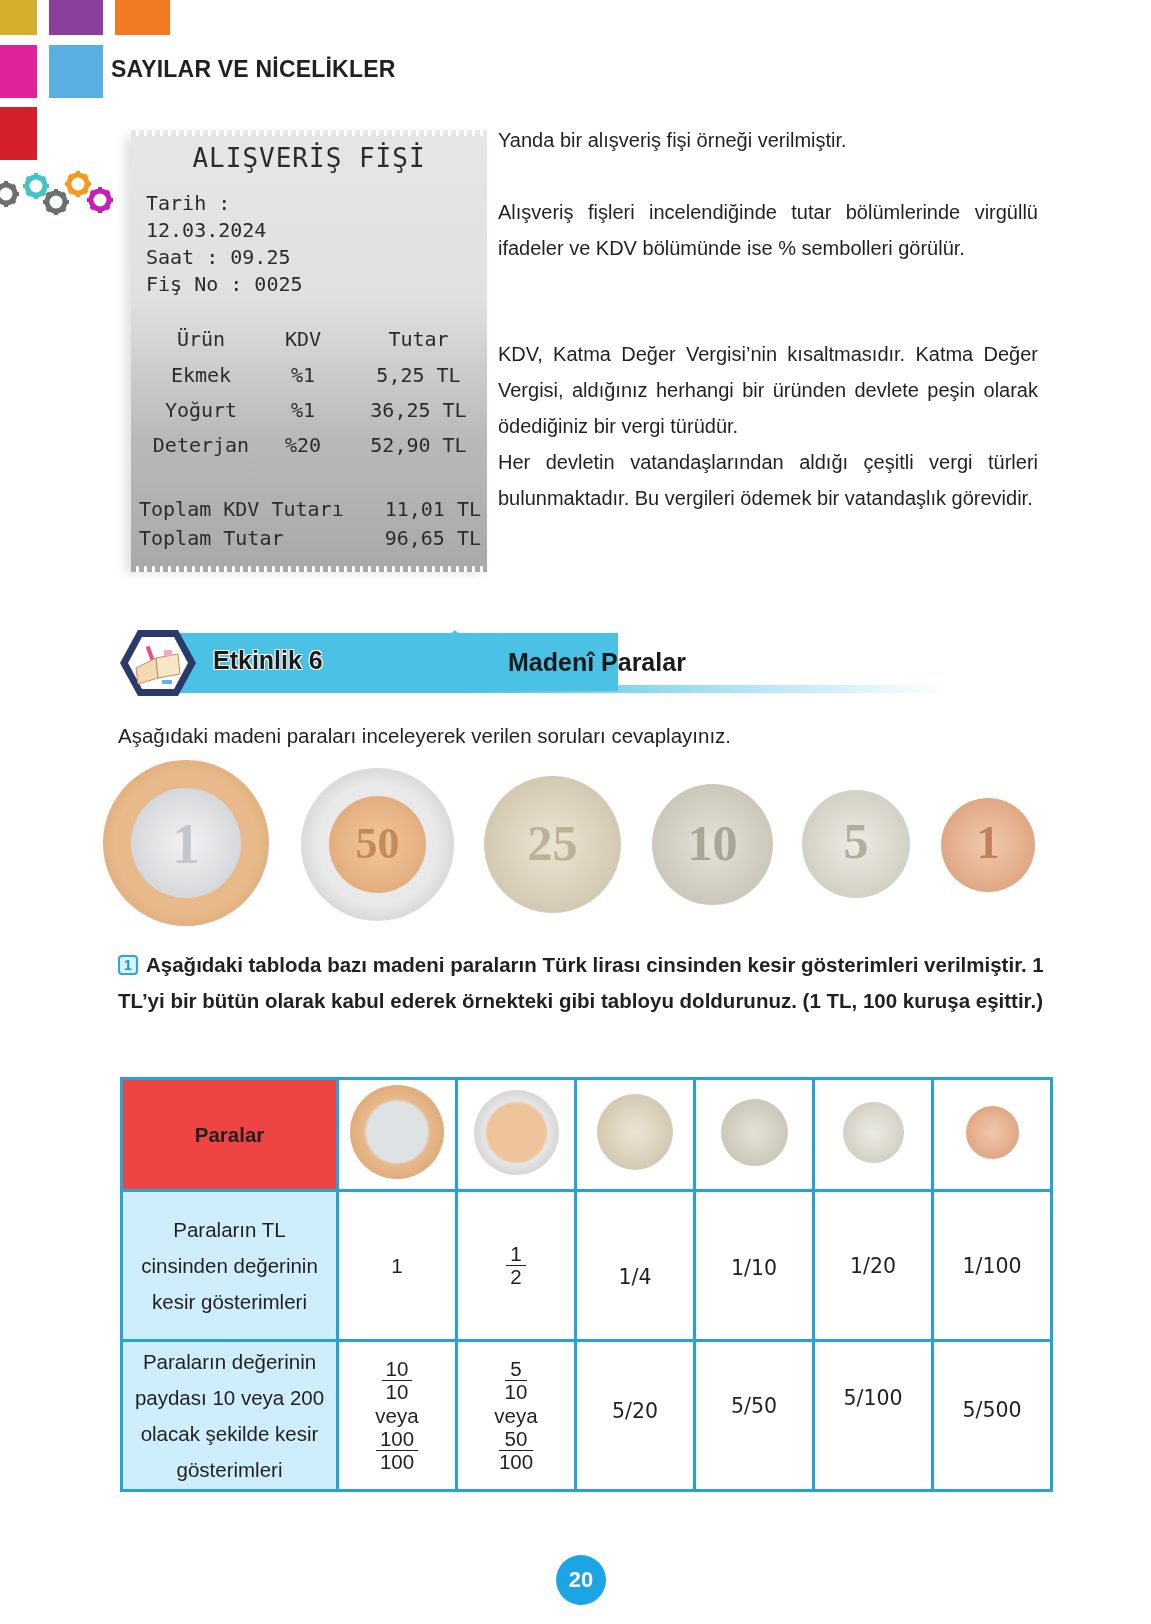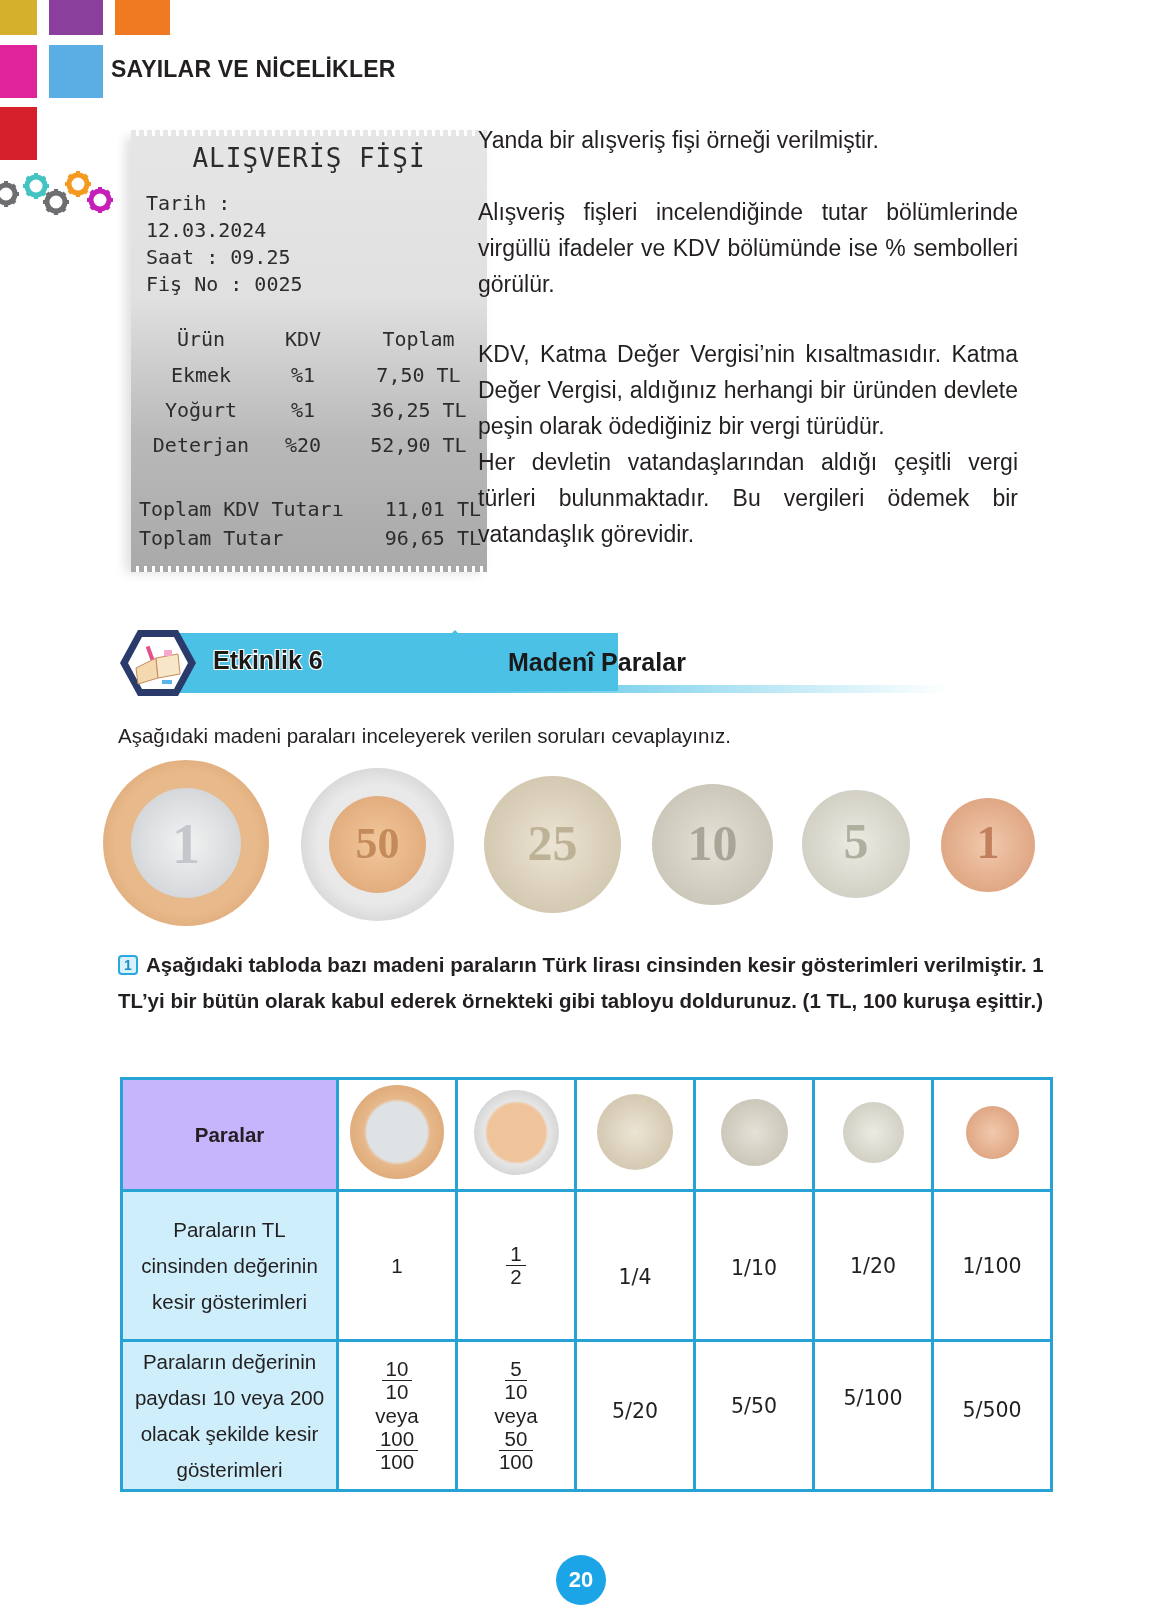--- a/index.html
+++ b/index.html
@@ -25,21 +25,21 @@
   .rc-row { position: absolute; left: 0; width: 412px; font-size: 20px; height: 30px; }
   .rc-row span { position: absolute; top: 0; text-align: center; }
   .c1 { left: 5px; width: 130px; }
   .c2 { left: 132px; width: 80px; }
   .c3 { left: 225px; width: 125px; }
   .rc-total { position: absolute; left: 8px; width: 342px; font-size: 20px; }
   .rc-total .lbl { position: absolute; left: 0; text-align: right; }
   .rc-total .val { position: absolute; right: 0; }
 
   
-  .para { position: absolute; left: 478px; width: 540px; font-size: 23px; line-height: 36px; color: #231f20; text-align: justify; }
+  .para { position: absolute; left: 498px; width: 540px; font-size: 20px; line-height: 36px; color: #231f20; text-align: justify; }
 
   
   .banner { position: absolute; left: 118px; top: 628px; width: 840px; height: 70px; }
   .banner-bar { position: absolute; left: 30px; top: 5px; width: 470px; height: 58px;
     background: #4cc1e6; }
   .banner-line { position: absolute; left: 30px; top: 57px; width: 800px; height: 8px;
     background: linear-gradient(90deg, #4cc1e6 0%, #4cc1e6 40%, rgba(76,193,230,0) 100%); }
   .banner-hex { position: absolute; left: 0; top: 0; width: 80px; height: 70px; }
   .banner-label { position: absolute; left: 95px; top: 18px; font-size: 25px; font-weight: bold; color: #1a1a1a;
     text-shadow: 1px 1px 0 #fff, -1px -1px 0 #fff, 1px -1px 0 #fff, -1px 1px 0 #fff; }
@@ -53,21 +53,21 @@
   .coin .inner { position: absolute; border-radius: 50%; }
   .coin .num { position: absolute; left: 0; right: 0; text-align: center; font-family: "Liberation Serif", serif; font-weight: bold; }
 
   .question { position: absolute; left: 118px; top: 947px; width: 930px; font-size: 20.5px; font-weight: bold; line-height: 36px; color: #231f20; }
   .q-badge { display: inline-block; width: 20px; height: 20px; border: 2px solid #29a8e0; border-radius: 4px;
     background: #d9f1fb; color: #1b8fc7; font-size: 14px; line-height: 16px; text-align: center; vertical-align: 2px; margin-right: 8px; }
 
   
   .tbl { position: absolute; left: 120px; top: 1077px; border-collapse: collapse; }
   .tbl td { border: 3px solid #26a3d4; text-align: center; vertical-align: middle; font-size: 20.5px; color: #231f20; }
-  .tbl td.hdr { background: #c4b5fd; }
+  .tbl td.hdr { background: #ef4444; }
   .tbl td.rowhdr { background: #cdeefa; line-height: 36px; padding: 0 6px; }
   .frac { display: inline-block; text-align: center; line-height: 22px; }
   .frac .n { display: block; border-bottom: 1.5px solid #231f20; padding: 0 4px; }
   .frac .d { display: block; }
   .ans { color: #e0212b; font-family: "DejaVu Sans", sans-serif; font-size: 19px; }
   .veya { display: block; line-height: 24px; }
 
   .tc-coin { display: inline-block; border-radius: 50%; position: relative; }
 
   .page-num { position: absolute; left: 556px; top: 1555px; width: 50px; height: 50px; border-radius: 50%;
@@ -111,26 +111,26 @@
 <div class="receipt">
   <div class="rc-title">ALIŞVERİŞ FİŞİ</div>
   <div class="rc-line" style="top:58px;">Tarih :</div>
   <div class="rc-line" style="top:85px;">12.03.2024</div>
   <div class="rc-line" style="top:112px;">Saat : 09.25</div>
   <div class="rc-line" style="top:139px;">Fiş No : 0025</div>
 
   <div class="rc-row" style="top:194px;">
     <span class="c1">Ürün</span>
     <span class="c2">KDV</span>
-    <span class="c3">Toplam</span>
+    <span class="c3">Tutar</span>
   </div>
   <div class="rc-row" style="top:230px;">
     <span class="c1">Ekmek</span>
     <span class="c2">%1</span>
-    <span class="c3">7,50 TL</span>
+    <span class="c3">5,25 TL</span>
   </div>
   <div class="rc-row" style="top:265px;">
     <span class="c1">Yoğurt</span>
     <span class="c2">%1</span>
     <span class="c3">36,25 TL</span>
   </div>
   <div class="rc-row" style="top:300px;">
     <span class="c1">Deterjan</span>
     <span class="c2">%20</span>
     <span class="c3">52,90 TL</span>

